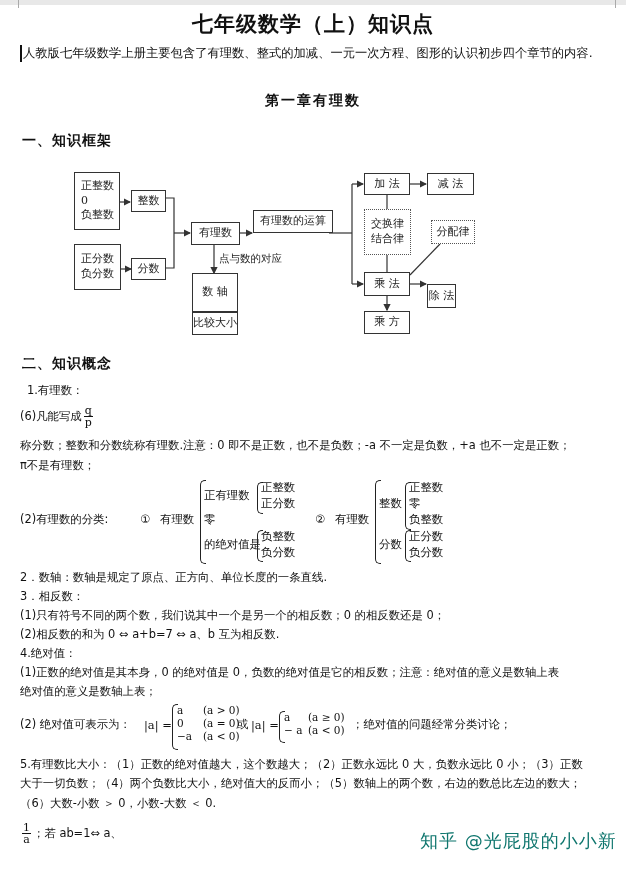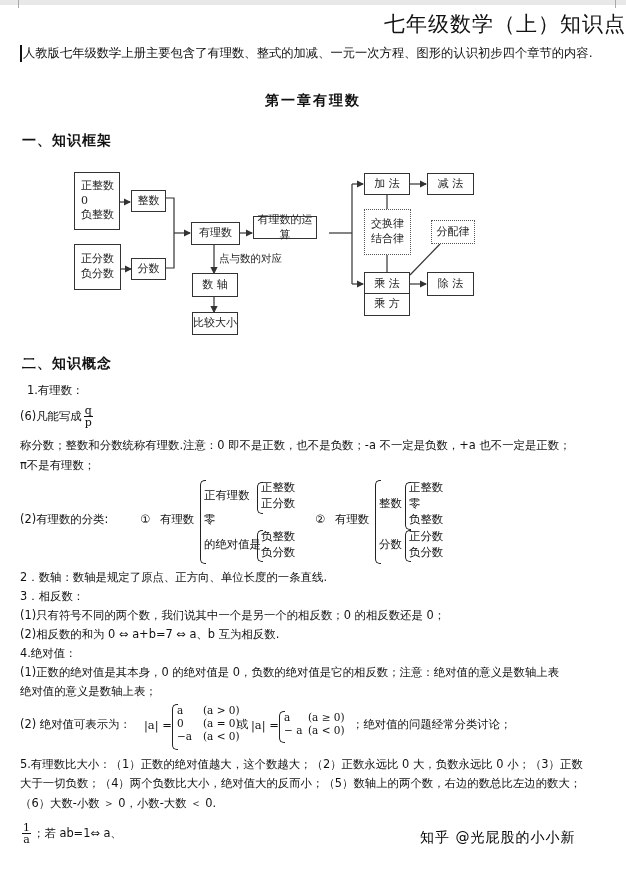--- a/index.html
+++ b/index.html
@@ -1,22 +1,22 @@
 <!DOCTYPE html>
 <html><head>
 <meta charset="utf-8">
 <style>
   html, body { margin: 0; padding: 0; background: #ffffff; }
   body { width: 626px; height: 869px; position: relative; overflow: hidden;
          font-family: "DejaVu Serif", "Liberation Serif", serif; color: #111; }
   .topbar { position: absolute; left: 0; top: 0; width: 626px; height: 5px; background: #e8e8e8; }
   .corner-l { position: absolute; left: 18px; top: 0; width: 1px; height: 8px; background: #aaa; }
   .corner-r { position: absolute; right: 10px; top: 0; width: 1px; height: 8px; background: #aaa; }
-  .title { position: absolute; left: 0; top: 10px; width: 626px; text-align: right;
-           font-size: 21px; font-weight: normal; letter-spacing: 1px; }
+  .title { position: absolute; left: 0; top: 10px; width: 626px; text-align: center;
+           font-size: 21px; font-weight: bold; letter-spacing: 1px; }
   .intro { position: absolute; left: 20px; top: 45px; font-family: "DejaVu Sans", sans-serif;
            font-size: 12.3px; white-space: nowrap; border-left: 2px solid #111; padding-left: 1px; }
   .chapter { position: absolute; left: 0; top: 92px; width: 626px; text-align: center;
              font-size: 14px; font-weight: bold; letter-spacing: 2px; }
   .h2 { position: absolute; left: 22px; font-size: 14px; font-weight: bold; letter-spacing: 1px; }
   .diagram { position: absolute; left: 0; top: 160px; width: 626px; height: 180px; }
   .box { position: absolute; border: 1.4px solid #333; background: #fff; font-size: 11px;
          display: flex; align-items: center; justify-content: center; text-align: center;
          color: #222; line-height: 1.35; box-sizing: border-box; }
   .box.left { justify-content: flex-start; padding-left: 6px; text-align: left; }
@@ -24,21 +24,21 @@
   .lbl { position: absolute; font-size: 10.5px; color: #222; white-space: nowrap; }
   .line { position: absolute; left: 20px; font-family: "DejaVu Sans", sans-serif; font-size: 11.4px;
           white-space: nowrap; }
   .frac { display: inline-block; vertical-align: middle; text-align: center; font-family: "DejaVu Serif", serif;
           font-size: 11px; line-height: 1; margin: 0 2px; }
   .frac .num { display: block; border-bottom: 1px solid #111; padding: 0 1px; }
   .frac .den { display: block; }
   .brace { position: absolute; font-family: "DejaVu Sans", sans-serif; font-size: 11.4px; }
   .curly { position: absolute; border: 1px solid #222; border-right: none; border-radius: 5px 0 0 5px; width: 5px; }
   .watermark { position: absolute; left: 420px; top: 829px; font-family: "DejaVu Sans", sans-serif;
-               font-size: 14px; color: #000000; white-space: nowrap; letter-spacing: 1px; }
+               font-size: 18px; color: #0f766e; white-space: nowrap; letter-spacing: 1px; }
   .cases { position: absolute; font-family: "DejaVu Serif", serif; font-size: 10.5px; line-height: 1.25; }
 </style>
 </head>
 <body>
 
 <div class="topbar"></div>
 <div class="corner-l"></div>
 <div class="corner-r"></div>
 
 <div class="title">七年级数学（上）知识点</div>
@@ -75,33 +75,33 @@
   </svg>
 
   <div class="box left" style="left:74px;top:12px;width:46px;height:58px;white-space:pre-line">正整数
 0
 负整数</div>
   <div class="box left" style="left:74px;top:84px;width:47px;height:46px;white-space:pre-line">正分数
 负分数</div>
   <div class="box" style="left:131px;top:30px;width:35px;height:22px">整数</div>
   <div class="box" style="left:131px;top:98px;width:35px;height:22px">分数</div>
   <div class="box" style="left:191px;top:62px;width:49px;height:23px">有理数</div>
-  <div class="box" style="left:253px;top:56px;width:64px;height:23px">有理数的运算</div>
+  <div class="box" style="left:253px;top:50px;width:80px;height:23px">有理数的运算</div>
   <div class="lbl" style="left:219px;top:92px">点与数的对应</div>
-  <div class="box" style="left:192px;top:113px;width:46px;height:24px">数  轴</div>
+  <div class="box" style="left:192px;top:113px;width:46px;height:39px">数  轴</div>
   <div class="box" style="left:192px;top:152px;width:46px;height:23px">比较大小</div>
 
   <div class="box" style="left:364px;top:13px;width:46px;height:22px">加  法</div>
   <div class="box" style="left:427px;top:13px;width:47px;height:22px">减  法</div>
   <div class="box dotted" style="left:364px;top:49px;width:47px;height:46px;white-space:pre-line">交换律
 结合律</div>
   <div class="box dotted" style="left:431px;top:60px;width:44px;height:24px">分配律</div>
   <div class="box" style="left:364px;top:112px;width:46px;height:24px">乘  法</div>
-  <div class="box" style="left:427px;top:112px;width:47px;height:24px">除  法</div>
-  <div class="box" style="left:364px;top:133px;width:46px;height:23px">乘  方</div>
+  <div class="box" style="left:427px;top:124px;width:29px;height:24px">除  法</div>
+  <div class="box" style="left:364px;top:151px;width:46px;height:23px">乘  方</div>
 </div>
 
 <div class="h2" style="top:355px">二、知识概念</div>
 
 <div class="line" style="left:27px;top:383px">1.有理数：</div>
 <div class="line" style="top:405px">
   <span>(6)凡能写成</span><span class="frac"><span class="num">q</span><span class="den">p</span></span>
 </div>
 <div class="line" style="top:438px">称分数；整数和分数统称有理数.注意：0 即不是正数，也不是负数；-a 不一定是负数，+a 也不一定是正数；</div>
 <div class="line" style="top:458px">π不是有理数；</div>

